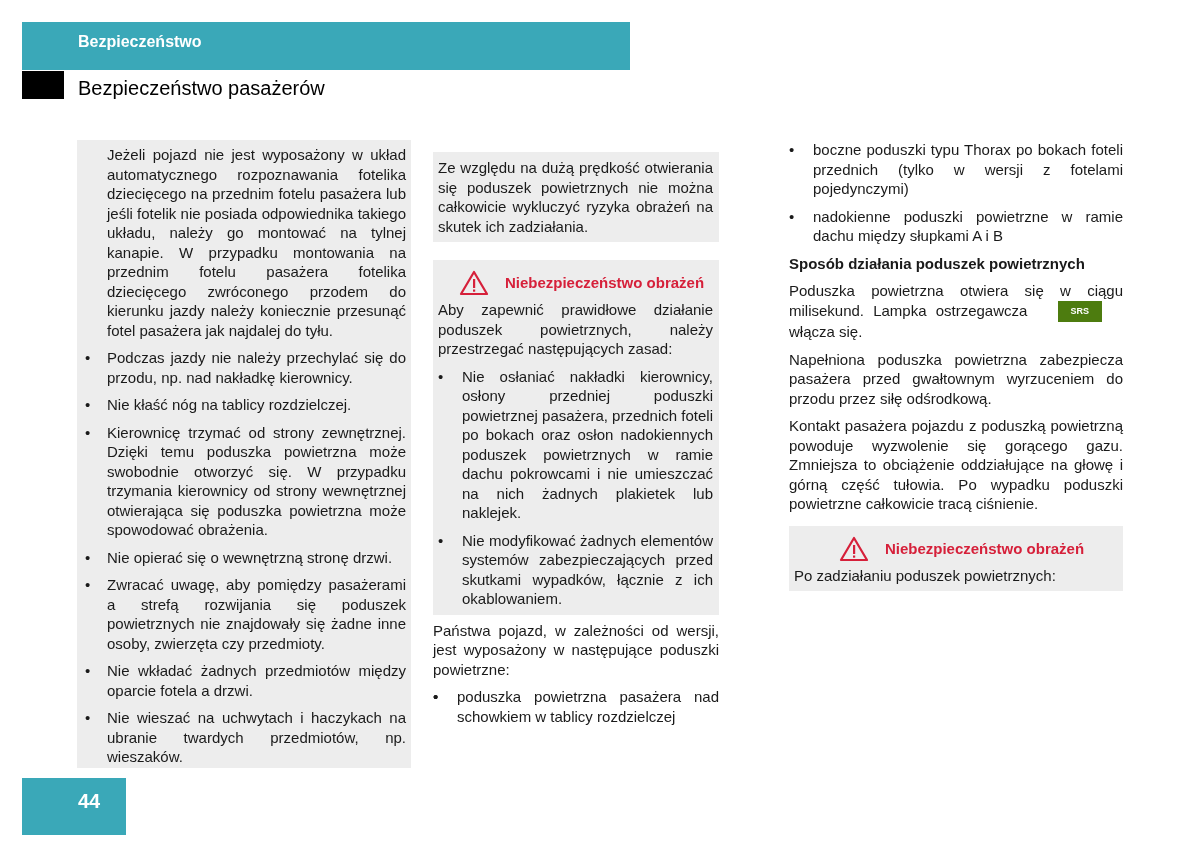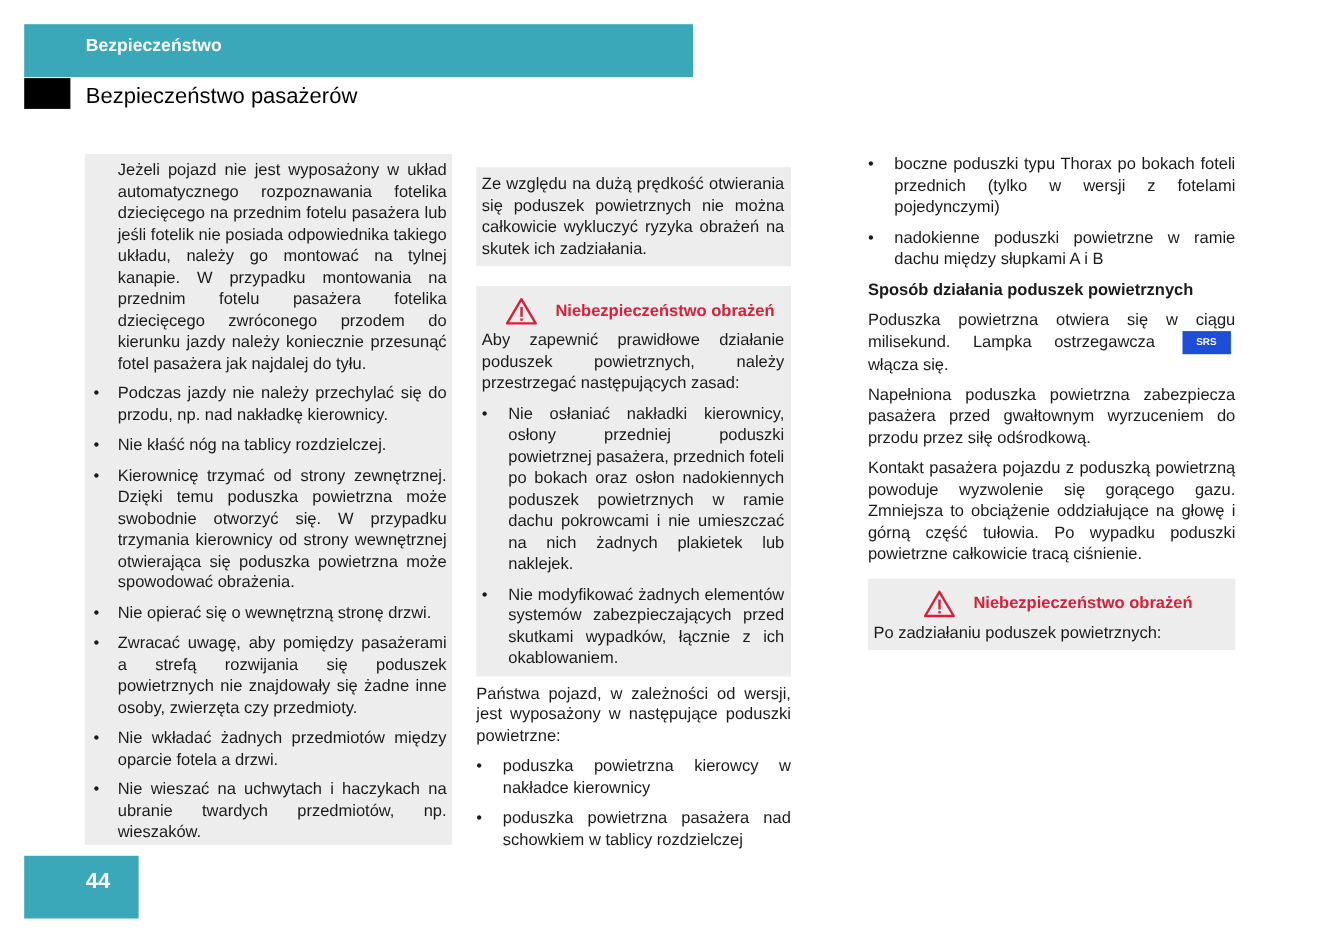--- a/index.html
+++ b/index.html
@@ -19,21 +19,21 @@
   .col1 li { margin-left:-22px; padding-left:22px; }
   .bullet { position:absolute; left:0; top:0; }
   .col2 { left:433px; top:140px; width:286px;margin-top:12px; }
   .box { padding:6px 6px 6px 5px; }
   .warn { margin-top:18px; }
   .warn-head { display:flex; align-items:center; gap:16px; color:#d6203a; font-weight:bold; margin:4px 0 4px 12px;justify-content:center; }
   .col2 ul, .col3 ul { list-style:none; margin:0; padding:0; }
   .col2 li, .col3 li { padding-left:24px; }
   .col3 { left:789px; top:140px; width:334px; }
   .subhead { font-weight:bold; margin:0 0 8px 0; }
-  .srs { display:inline-block; background:#1d4ed8; color:#fff; font-size:9px; font-weight:bold; padding:1px 13px; vertical-align:middle; margin:0 4px; }
+  .srs { display:inline-block; background:#4d7c0f; color:#fff; font-size:9px; font-weight:bold; padding:1px 13px; vertical-align:middle; margin:0 21px; }
   .info { display:inline-block; width:15px; height:15px; border-radius:50%; background:#2a7ac0; color:#fff; font-size:11px; font-weight:bold; text-align:center; line-height:15px; font-style:normal; vertical-align:-1px; }
   .italic { font-style:italic; }
   .page-box { position:absolute; left:22px; top:778px; width:104px; height:57px; background:#3aa8b8; }
   .page-num { position:absolute; left:78px; top:790px; font-size:20px; font-weight:bold; color:#fff; }
 </style>
 </head>
 <body>
 
 <div class="header-bar"></div>
 <div class="header-title">Bezpieczeństwo</div>
@@ -69,21 +69,21 @@
       <span>Niebezpieczeństwo obrażeń</span>
     </div>
     <p>Aby zapewnić prawidłowe działanie poduszek powietrznych, należy przestrzegać następujących zasad:</p>
     <ul>
       <li><span class="bullet">•</span><span>Nie osłaniać nakładki kierownicy, osłony przedniej poduszki powietrznej pasażera, przednich foteli po bokach oraz osłon nadokiennych poduszek powietrznych w ramie dachu pokrowcami i nie umieszczać na nich żadnych plakietek lub naklejek.</span></li>
       <li style="margin-bottom:0"><span class="bullet">•</span><span>Nie modyfikować żadnych elementów systemów zabezpieczających przed skutkami wypadków, łącznie z ich okablowaniem.</span></li>
     </ul>
   </div>
   <p style="margin-top:6px">Państwa pojazd, w zależności od wersji, jest wyposażony w następujące poduszki powietrzne:</p>
   <ul style="padding-left:0">
-    <li><span class="bullet">•</span><span>poduszka powietrzna kierowcy w nakładce kierownicy</span></li>
+    <li><span class="bullet">•</span></li>
     <li><span class="bullet">•</span><span>poduszka powietrzna pasażera nad schowkiem w tablicy rozdzielczej</span></li>
   </ul>
 </div>
 
 <div class="col col3">
   <ul>
     <li><span class="bullet">•</span><span>boczne poduszki typu Thorax po bokach foteli przednich (tylko w wersji z fotelami pojedynczymi)</span></li>
     <li><span class="bullet">•</span><span>nadokienne poduszki powietrzne w ramie dachu między słupkami A i B</span></li>
   </ul>
   <p class="subhead">Sposób działania poduszek powietrznych</p>

